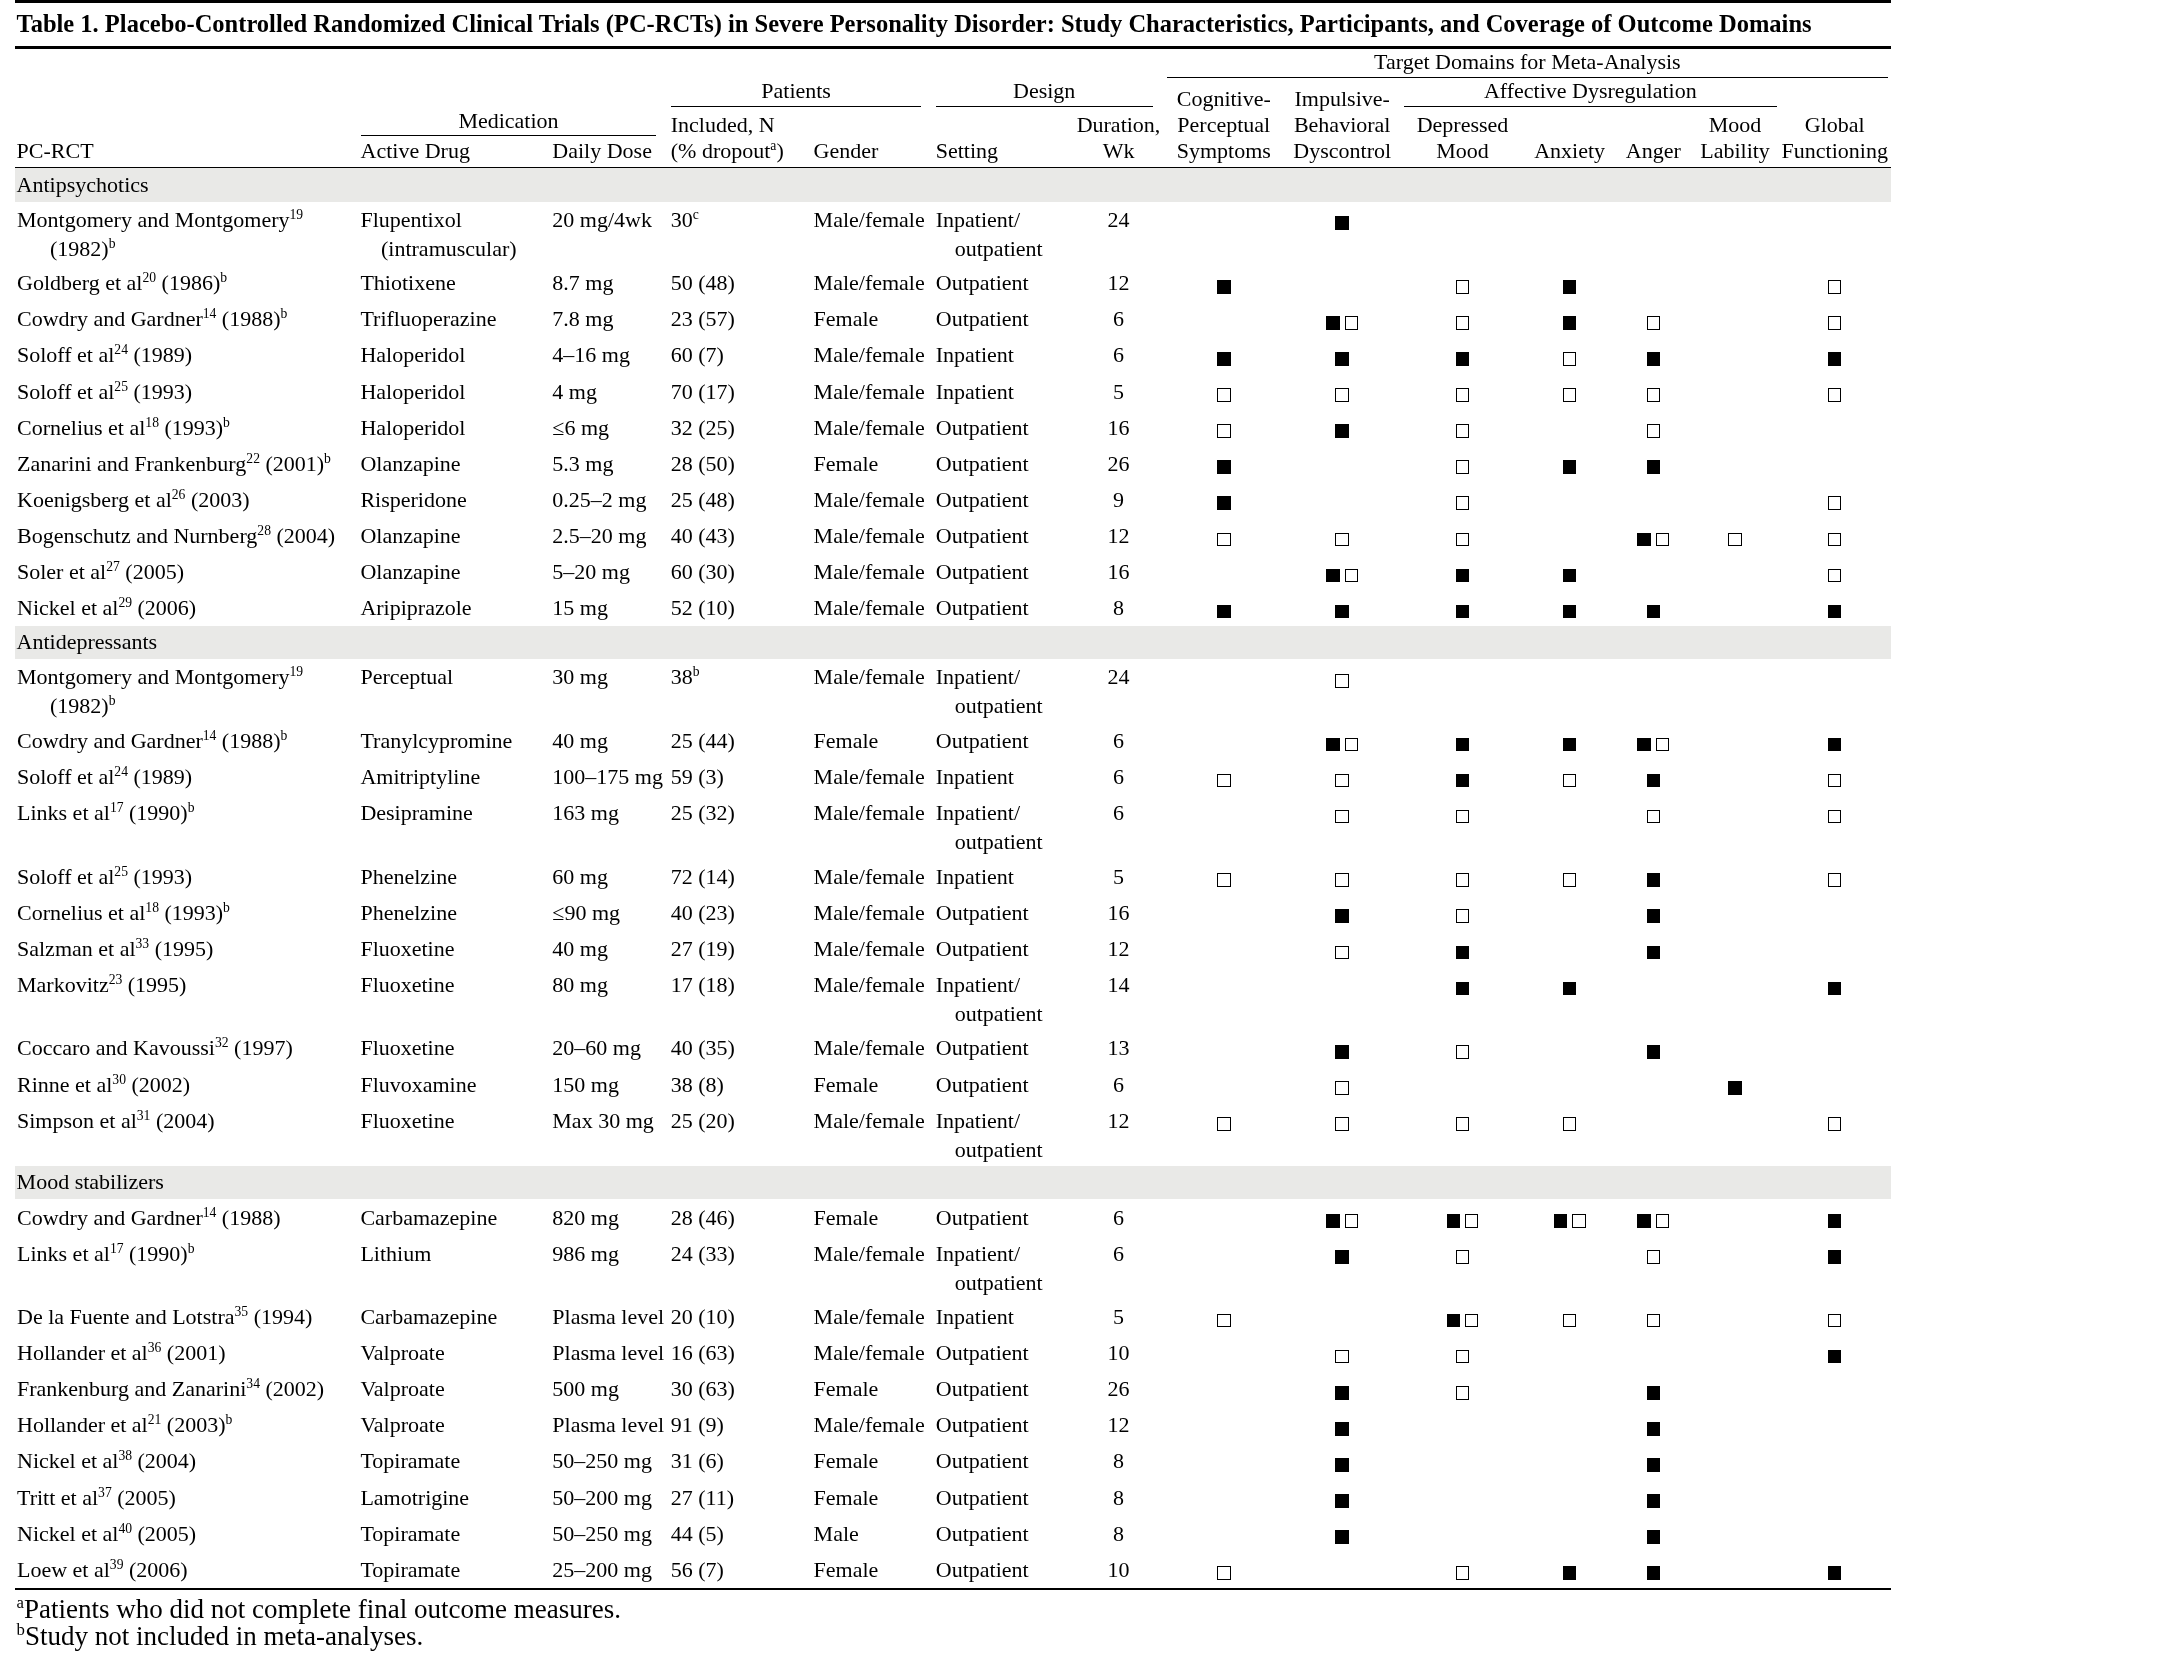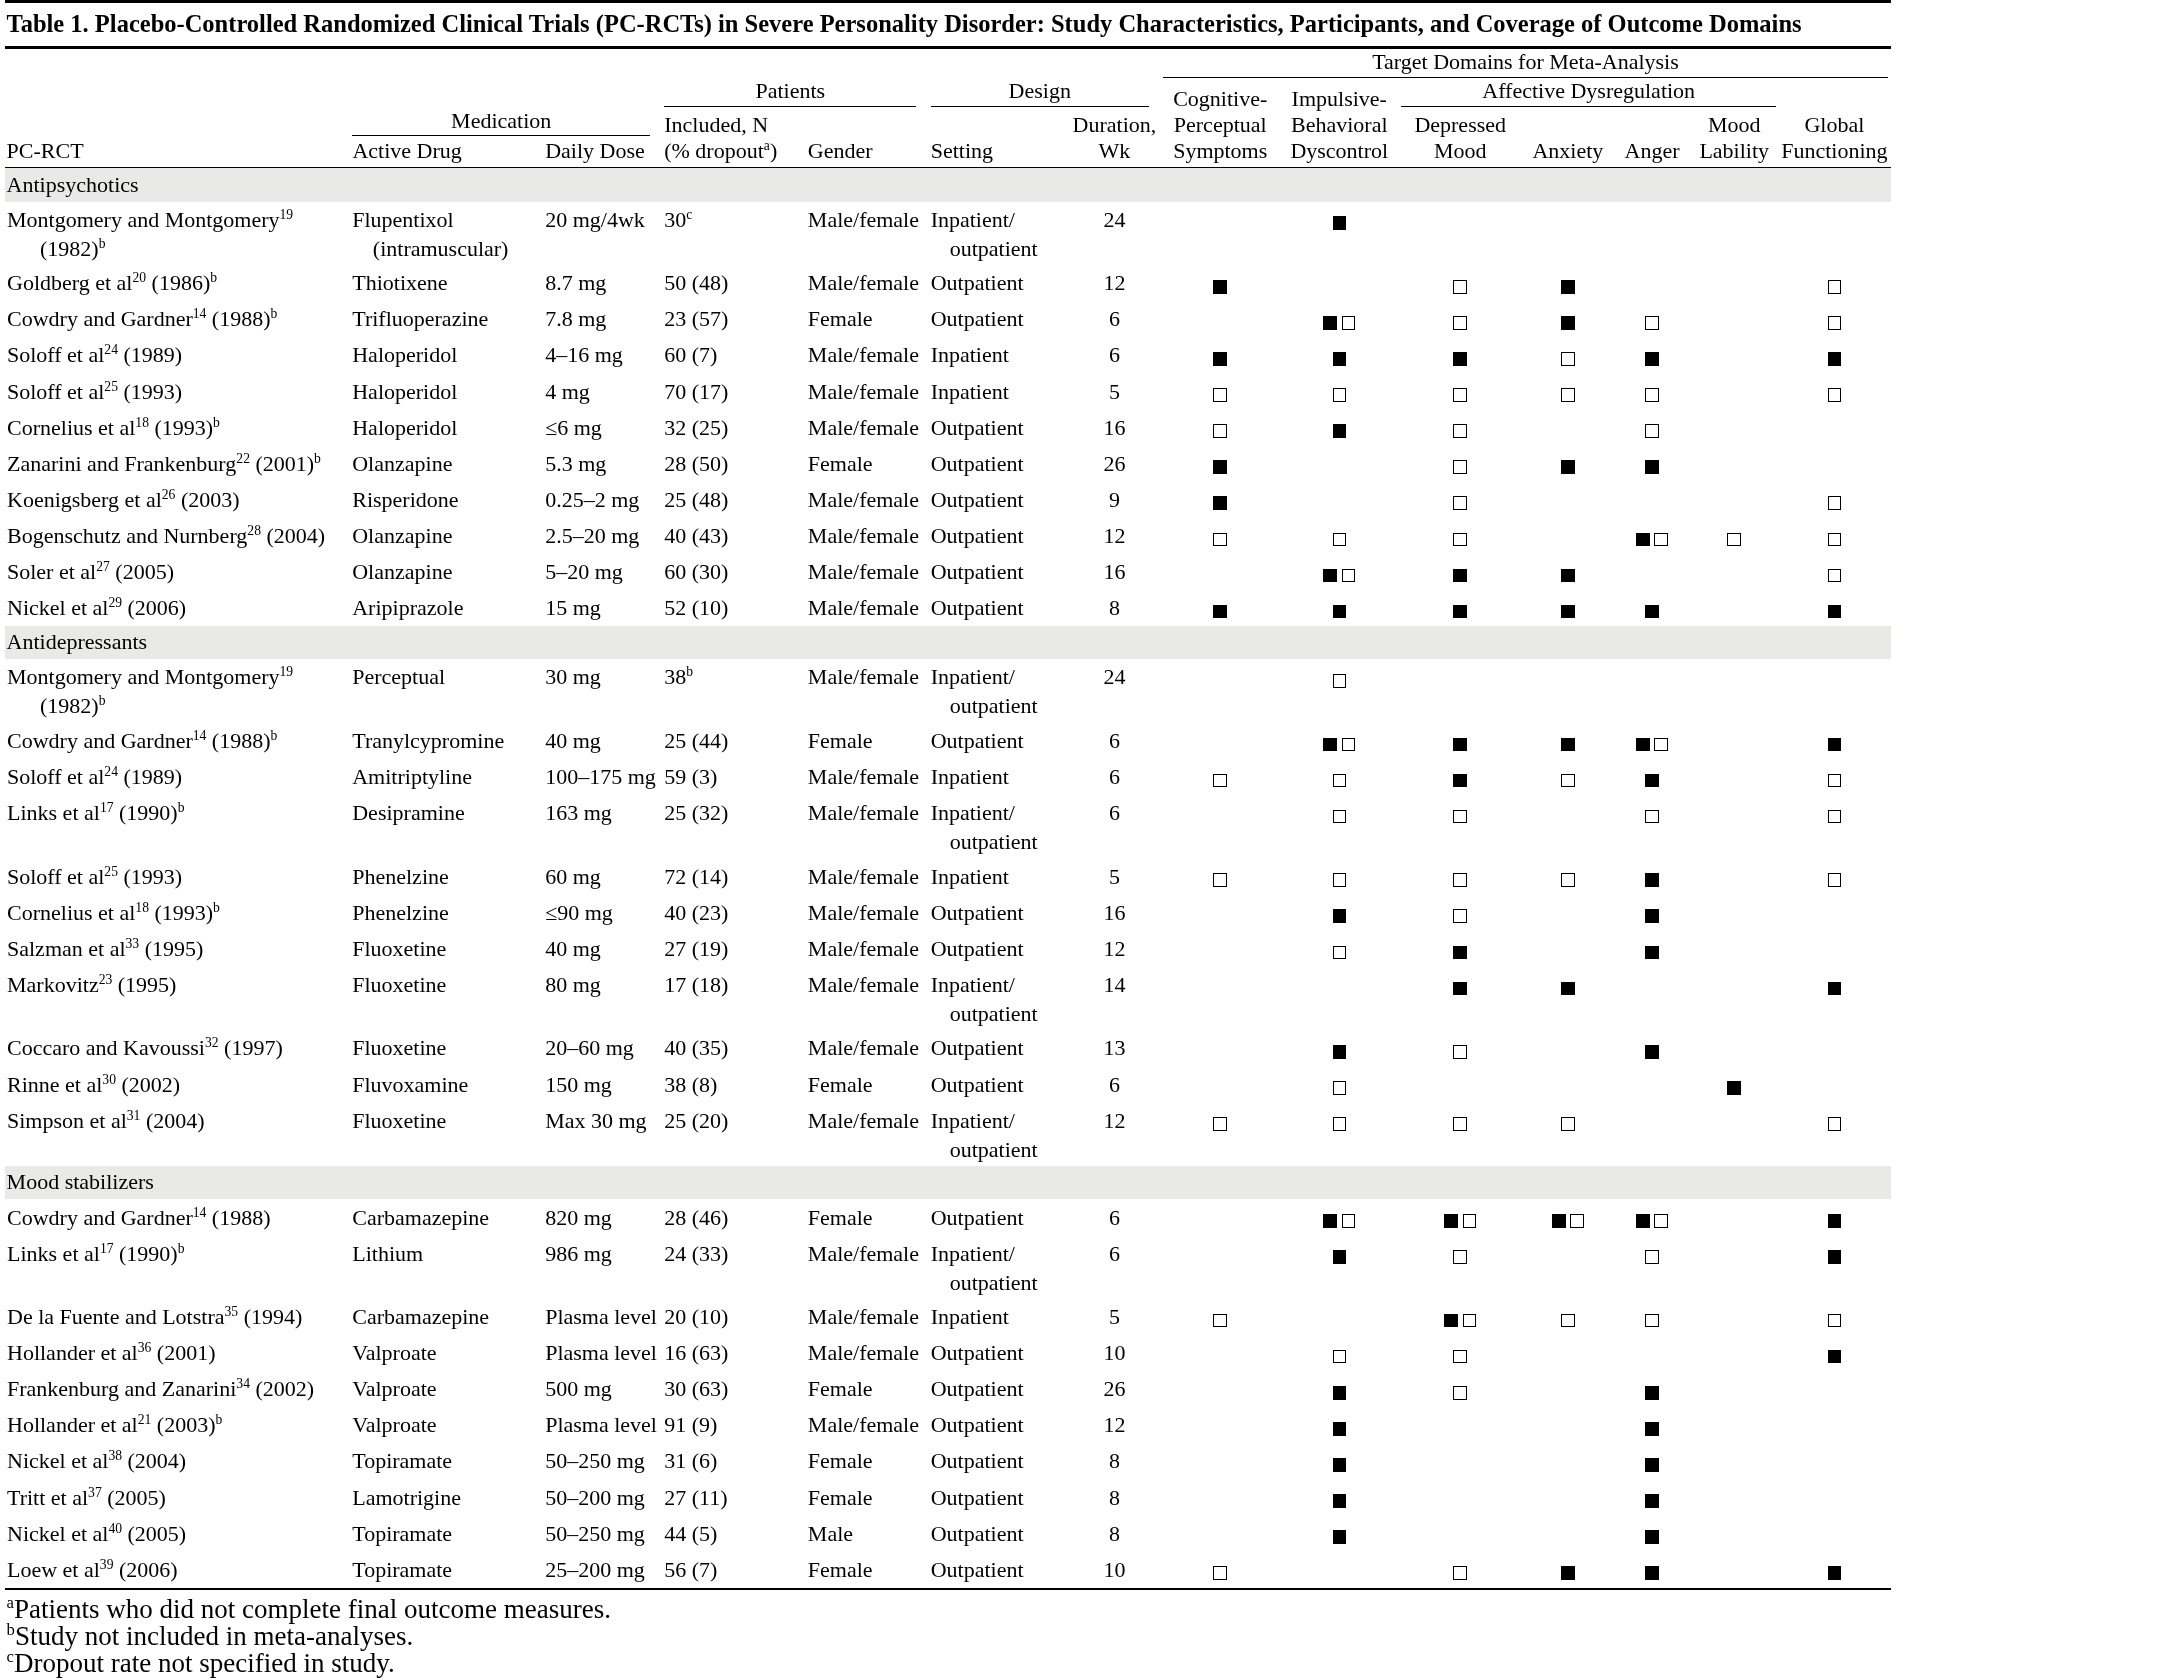--- a/index.html
+++ b/index.html
@@ -1,18 +1,18 @@
 <!DOCTYPE html>
 <html style="--section-bg: #e9e9e7;font-size:12.7px"><head>
 <meta charset="utf-8">
 <style>
   *{box-sizing:border-box;}
   html,body{margin:0;padding:0;background:#ffffff;}
   body{font-family:"Liberation Serif","DejaVu Serif",serif;color:#000;}
-  .page{width:1899px;min-height:1681px;padding:0 8px 0 5px;background:#fff;}
+  .page{width:1899px;min-height:1681px;padding:0 8px 0 15px;background:#fff;}
   .top-rule{border-top:3.2px solid #000;}
   .title{font-size:24.5px;font-weight:700;padding:7.1px 0 8px 1.6px;border-bottom:3.2px solid #000;}
   table.main{width:100%;border-collapse:collapse;table-layout:fixed;font-size:22px;}
   thead th{font-weight:400;vertical-align:bottom;text-align:left;padding:0.8px 3.2px 3.2px 1.6px;line-height:26px;white-space:pre-line;}
   thead th.center{text-align:center;}
   thead th.group{vertical-align:bottom;padding:0 0 0.8px 0;}
   .glabel{display:block;margin:0 12.7px 0 1.6px;border-bottom:1.6px solid #000;padding:0 0 1.6px 0;text-align:center;white-space:nowrap;line-height:26px;}
   .glabel.gl-wide{margin:0 3.2px 0 1.6px;}
   th.colhead,th.pcrct{border-bottom:1.6px solid #000;}
   th.pcrct{vertical-align:bottom;}
@@ -624,17 +624,16 @@
           <td class="td-domain"><span class="sq sq-f"></span></td>
           <td class="td-domain"></td>
           <td class="td-domain"><span class="sq sq-f"></span></td>
         </tr>
       </tbody>
   </table>
 
   <div class="footnotes">
       <div class="footnote"><sup>a</sup>Patients who did not complete final outcome measures.</div>
       <div class="footnote"><sup>b</sup>Study not included in meta-analyses.</div>
-      <div class="footnote"><sup>c</sup>Dropout rate not specified in study.</div>
     </div>
 
 </div>
 
 
 </body></html>

